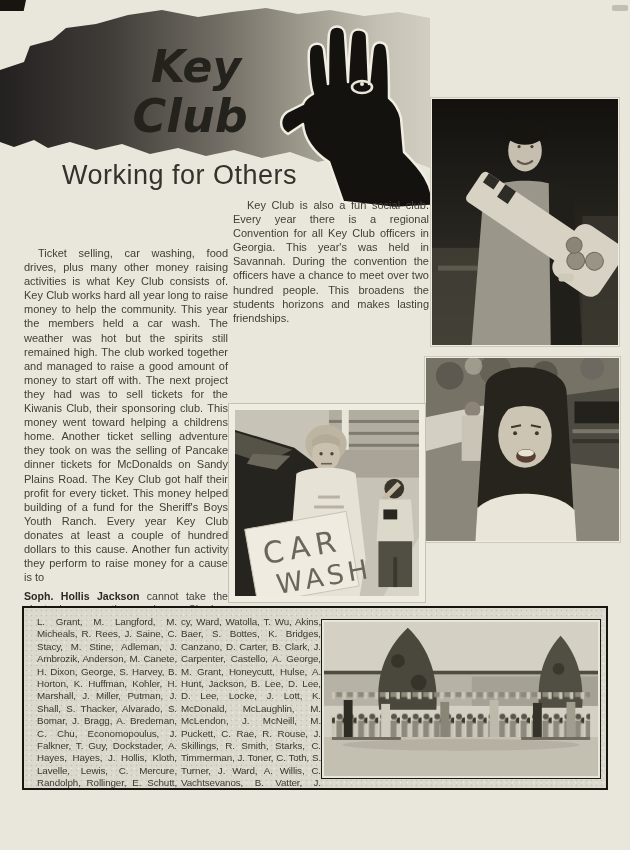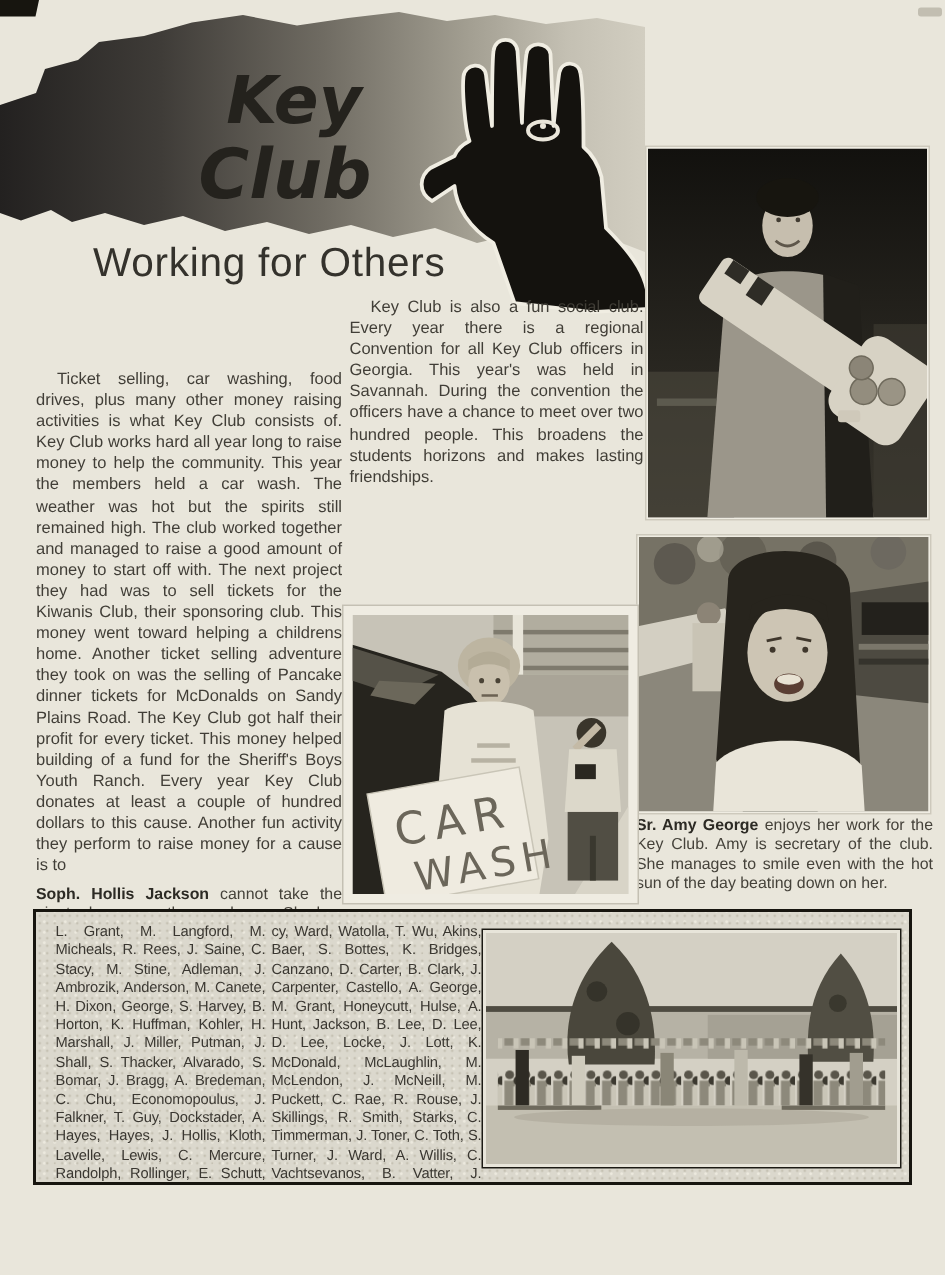--- a/index.html
+++ b/index.html
@@ -172,21 +172,20 @@
         <path d="M106,68 L116,70" stroke="#3f372c" stroke-width="2" fill="none"></path>
         <circle cx="90" cy="76" r="2" fill="#3f372c"></circle>
         <circle cx="112" cy="76" r="2" fill="#3f372c"></circle>
         <ellipse cx="101" cy="99" rx="10" ry="7" fill="#5a3e33"></ellipse>
         <ellipse cx="101" cy="96" rx="8" ry="3.5" fill="#e8e2d3"></ellipse>
         <path d="M52,152 C70,132 132,132 150,154 L152,185 L50,185 Z" fill="#e9e5d9"></path>
       </g>
     </svg>
   </div>
 
-  <div class="caption caption-george"><span class="bold">Sr. Amy George</span><span> enjoys her work for the Key Club. Amy is secretary of the club. She manages to smile even with the hot sun of the day beating down on her.</span></div>
 
   <div class="photo photo-carwash">
     <svg width="184" height="186" viewBox="0 0 186 187" preserveAspectRatio="none">
       <rect width="186" height="187" fill="#c7c3b7"></rect>
       <g>
         <rect x="95" y="0" width="91" height="40" fill="#b1ad9f"></rect>
         <rect x="95" y="10" width="91" height="3" fill="#7e7a6d"></rect>
         <rect x="95" y="22" width="91" height="3" fill="#7e7a6d"></rect>
         <rect x="95" y="34" width="91" height="3" fill="#7e7a6d"></rect>
         <rect x="108" y="0" width="7" height="58" fill="#e8e5d9"></rect>

